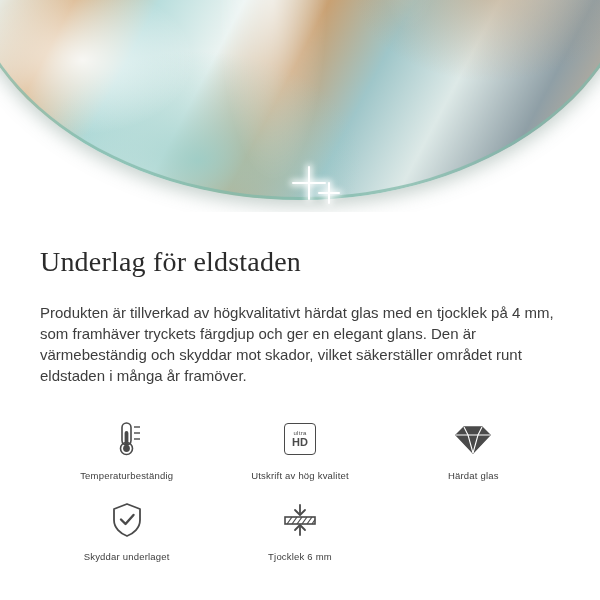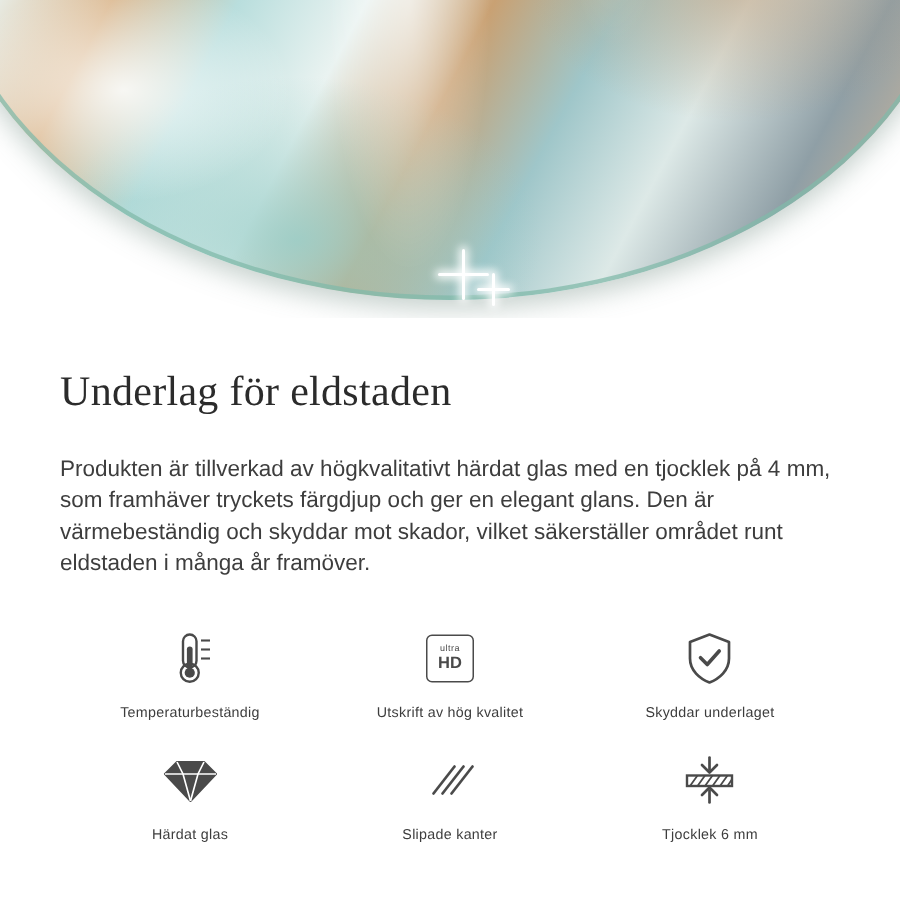--- a/index.html
+++ b/index.html
@@ -227,50 +227,40 @@
           <div class="ultrahd-box">
             <span class="u1">ultra</span>
             <span class="u2">HD</span>
           </div>
         </div>
         <div class="feature-label">Utskrift av hög kvalitet</div>
       </div>
 
       <div class="feature">
         <div class="feature-icon">
-          <svg width="34" height="38" viewBox="0 0 34 38">
-            <path d="M17 3 L30 8 V19 C30 27 23.5 32.5 17 35 C10.5 32.5 4 27 4 19 V8 Z" fill="none" stroke="#4a4a4a" stroke-width="1.8" stroke-linejoin="round"></path>
-            <path d="M11 18.5 L15.5 23 L23.5 14" fill="none" stroke="#4a4a4a" stroke-width="2.4" stroke-linecap="round" stroke-linejoin="round"></path>
-          </svg>
-        </div>
-        <div class="feature-label">Skyddar underlaget</div>
-      </div>
-
-      <div class="feature">
-        <div class="feature-icon">
           <svg width="38" height="34" viewBox="0 0 38 34">
             <path d="M10 5 H28 L36 13 L19 31 L2 13 Z" fill="#4a4a4a" stroke="#4a4a4a" stroke-width="1.4" stroke-linejoin="round"></path>
             <path d="M2 13 H36" stroke="#ffffff" stroke-width="1.1"></path>
             <path d="M10 5 L14 13 L19 31" stroke="#ffffff" stroke-width="1.1" fill="none"></path>
             <path d="M28 5 L24 13 L19 31" stroke="#ffffff" stroke-width="1.1" fill="none"></path>
           </svg>
         </div>
         <div class="feature-label">Härdat glas</div>
       </div>
 
       <div class="feature">
         <div class="feature-icon">
-          <svg width="34" height="34" viewBox="0 0 34 34">
-            <path d="M6 26 L20 8" stroke="#4a4a4a" stroke-width="1.8" stroke-linecap="round"></path>
-            <path d="M12 26 L26 8" stroke="#4a4a4a" stroke-width="1.8" stroke-linecap="round"></path>
-            <path d="M18 26 L32 8" stroke="#4a4a4a" stroke-width="1.8" stroke-linecap="round"></path>
-          </svg>
-        </div>
-        <div class="feature-label">Slipade kanter</div>
-      </div>
+          <svg width="34" height="38" viewBox="0 0 34 38">
+            <path d="M17 3 L30 8 V19 C30 27 23.5 32.5 17 35 C10.5 32.5 4 27 4 19 V8 Z" fill="none" stroke="#4a4a4a" stroke-width="1.8" stroke-linejoin="round"></path>
+            <path d="M11 18.5 L15.5 23 L23.5 14" fill="none" stroke="#4a4a4a" stroke-width="2.4" stroke-linecap="round" stroke-linejoin="round"></path>
+          </svg>
+        </div>
+        <div class="feature-label">Skyddar underlaget</div>
+      </div>
+
 
       <div class="feature">
         <div class="feature-icon">
           <svg width="38" height="34" viewBox="0 0 38 34">
             <path d="M19 2 V10" stroke="#4a4a4a" stroke-width="1.8" stroke-linecap="round"></path>
             <path d="M14 7 L19 12 L24 7" fill="none" stroke="#4a4a4a" stroke-width="1.8" stroke-linecap="round" stroke-linejoin="round"></path>
             <rect x="4" y="14" width="30" height="7" fill="none" stroke="#4a4a4a" stroke-width="1.6"></rect>
             <path d="M6 21 L11 14 M11 21 L16 14 M16 21 L21 14 M21 21 L26 14 M26 21 L31 14 M31 21 L34 16.5" stroke="#4a4a4a" stroke-width="1.2"></path>
             <path d="M19 32 V24" stroke="#4a4a4a" stroke-width="1.8" stroke-linecap="round"></path>
             <path d="M14 27 L19 22 L24 27" fill="none" stroke="#4a4a4a" stroke-width="1.8" stroke-linecap="round" stroke-linejoin="round"></path>

